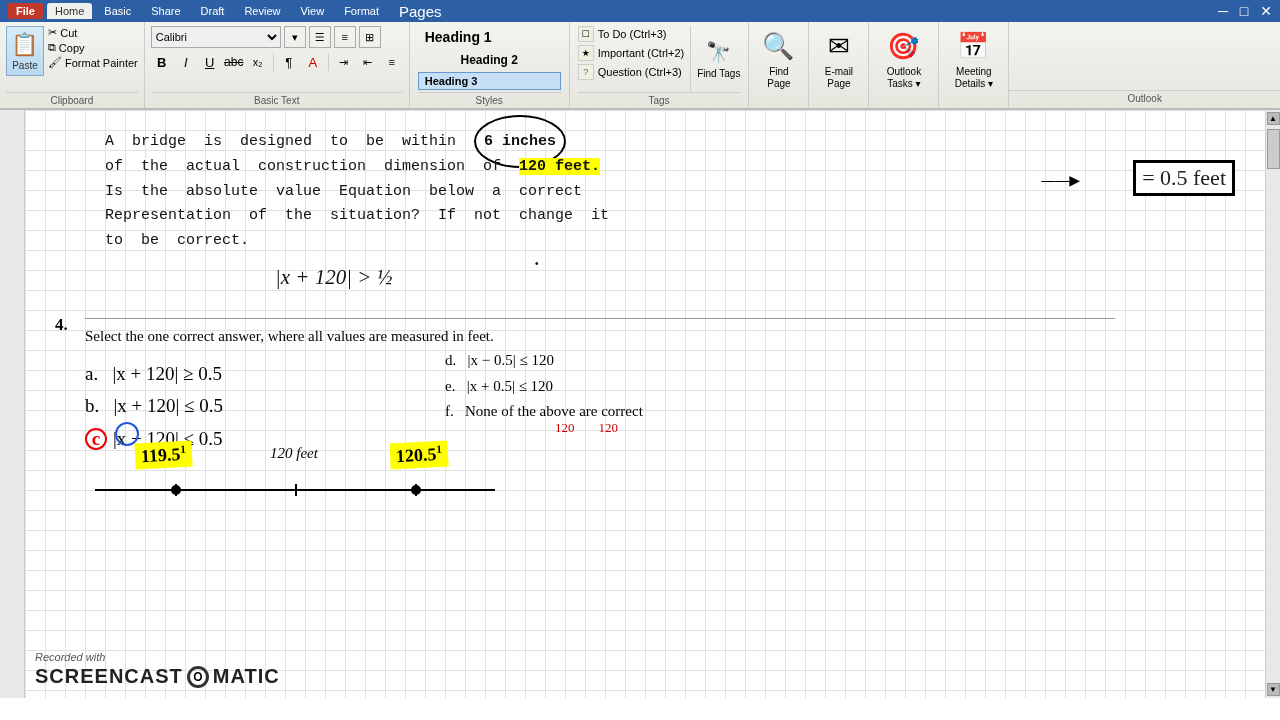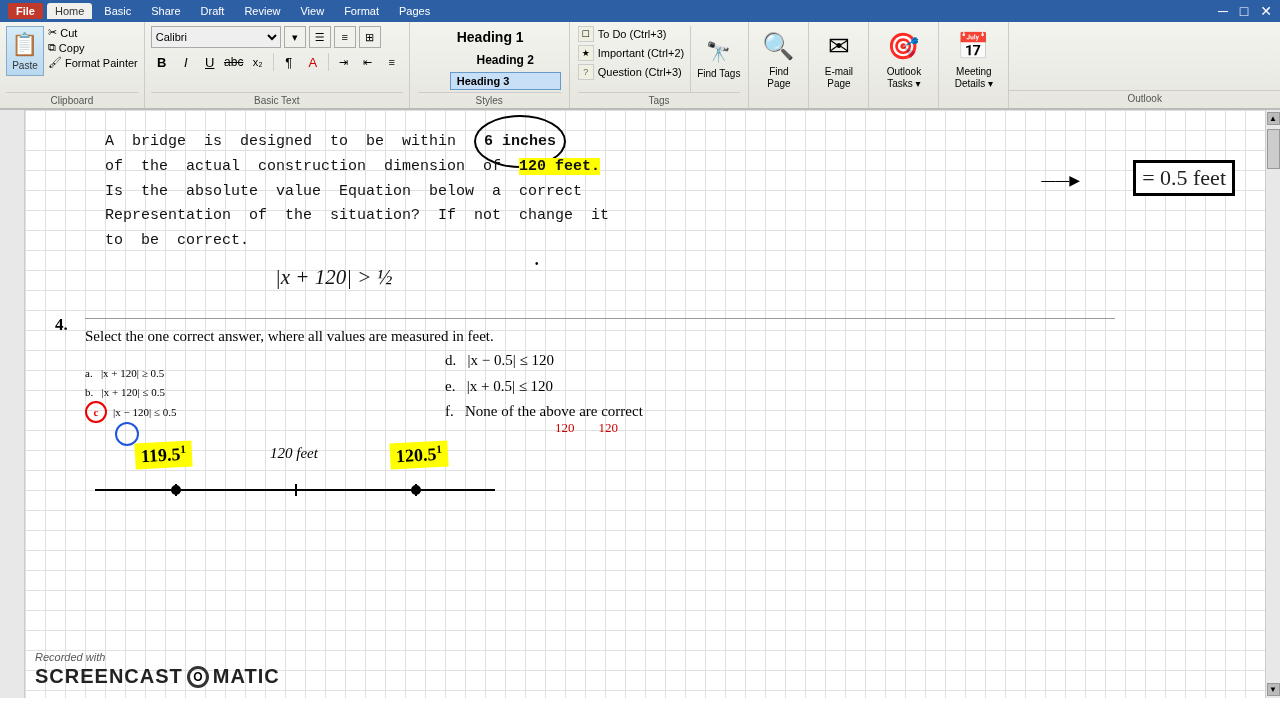--- a/index.html
+++ b/index.html
@@ -10,21 +10,21 @@
 
 <div style="width:100%; height:22px; background:#2d5fa5; display:flex; align-items:center; padding:0 8px; gap:4px;">
   <div style="background:#c0392b; color:#fff; font-size:11px; font-weight:bold; padding:2px 8px; border-radius:2px;">File</div>
   <div style="color:#fff; font-size:11px; padding:2px 8px; background:#f0f0ec; color:#333; border-radius:3px 3px 0 0;">Home</div>
   <div style="color:#fff; font-size:11px; padding:2px 8px;">Basic</div>
   <div style="color:#fff; font-size:11px; padding:2px 8px;">Share</div>
   <div style="color:#fff; font-size:11px; padding:2px 8px;">Draft</div>
   <div style="color:#fff; font-size:11px; padding:2px 8px;">Review</div>
   <div style="color:#fff; font-size:11px; padding:2px 8px;">View</div>
   <div style="color:#fff; font-size:11px; padding:2px 8px;">Format</div>
-  <div style="color:#fff; font-size:11px; padding:2px 8px;">Pages</div>
+  <div style="color:#fff; font-size:15px; padding:2px 8px;">Pages</div>
   <div style="flex:1;"></div>
   <div style="color:#fff; font-size:14px; cursor:pointer;">─</div>
   <div style="color:#fff; font-size:14px; cursor:pointer; margin-left:8px;">□</div>
   <div style="color:#fff; font-size:14px; cursor:pointer; margin-left:8px;">✕</div>
 </div>
 
 <div style="width:100%; height:88px; background:linear-gradient(to bottom, #f4f4ef, #e6e6df); border-bottom:2px solid #bbb; display:flex; align-items:stretch;">
 
   <div style="display:flex; flex-direction:column; justify-content:space-between; padding:4px 6px 2px 6px; border-right:1px solid #ccc; min-width:80px;">
     <div style="display:flex; flex:1; gap:4px; align-items:flex-start;">
@@ -72,21 +72,21 @@
         <div style="width:1px; height:18px; background:#ccc; margin:0 2px;"></div>
         <button style="width:22px; height:22px; border:1px solid transparent; background:transparent; cursor:pointer; font-size:11px;">⇥</button>
         <button style="width:22px; height:22px; border:1px solid transparent; background:transparent; cursor:pointer; font-size:11px;">⇤</button>
         <button style="width:22px; height:22px; border:1px solid transparent; background:transparent; cursor:pointer; font-size:11px;">≡</button>
       </div>
     </div>
     <div style="font-size:10px; color:#555; text-align:center; border-top:1px solid #ccc; padding-top:2px;">Basic Text</div>
   </div>
 
   <div style="display:flex; flex-direction:column; justify-content:space-between; padding:4px 8px 2px 8px; border-right:1px solid #ccc; min-width:160px;">
-    <div style="display:flex; flex-direction:column; gap:2px; flex:1;margin-left:32px;">
+    <div style="display:flex; flex-direction:column; gap:2px; flex:1;">
       <div style="font-size:14px; font-weight:bold; padding:2px 6px; cursor:pointer; border:1px solid transparent;">Heading 1</div>
       <div style="font-size:12px; font-weight:bold; padding:2px 6px; cursor:pointer; border:1px solid transparent;text-align:center;">Heading 2</div>
       <div style="font-size:11px; font-weight:bold; padding:2px 6px; cursor:pointer; border:1px solid #6699cc; background:#c8dff8;">Heading 3</div>
     </div>
     <div style="font-size:10px; color:#555; text-align:center; border-top:1px solid #ccc; padding-top:2px;">Styles</div>
   </div>
 
   <div style="display:flex; flex-direction:column; justify-content:space-between; padding:4px 8px 2px 8px; border-right:1px solid #ccc; min-width:175px;">
     <div style="display:flex; gap:6px; flex:1;">
       <div style="display:flex; flex-direction:column; gap:3px;">
@@ -170,21 +170,21 @@
     <div style="position:absolute; top:155px; left:250px; font-family:'Times New Roman', serif; font-size:21px; font-style:italic; color:#111;">|x + 120| &gt; ½</div>
 
     <div style="position:absolute; top:148px; left:510px; font-size:10px; color:#000;">•</div>
 
     <div style="position:absolute; top:205px; left:30px; font-family:'Times New Roman', serif; font-size:17px; font-weight:bold;">4.</div>
 
     <div style="position:absolute; top:208px; left:60px; right:150px; height:1px; background:#999;"></div>
 
     <div style="position:absolute; top:218px; left:60px; font-family:'Times New Roman', serif; font-size:15px;">Select the one correct answer, where all values are measured in feet.</div>
 
-    <div style="position:absolute; top:254px; left:60px; font-family:'Times New Roman', serif; font-size:11px; line-height:1.7;">
+    <div style="position:absolute; top:248px; left:60px; font-family:'Times New Roman', serif; font-size:19px; line-height:1.7;">
       <div>a. &nbsp;&nbsp;<span>|x + 120| ≥ 0.5</span></div>
       <div>b. &nbsp;&nbsp;<span>|x + 120| ≤ 0.5</span></div>
       <div style="display:flex; align-items:center; gap:4px;">
         <span style="border:2px solid #e00; border-radius:50%; width:22px; height:22px; display:inline-flex; align-items:center; justify-content:center; font-weight:bold; color:#e00; margin-right:2px;">c</span>
         <span>|x − 120| ≤ 0.5</span>
       </div>
     </div>
 
     <div style="position:absolute; top:238px; left:420px; font-family:'Times New Roman', serif; font-size:15px; line-height:1.7;">
       <div>d. &nbsp;&nbsp;<span>|x − 0.5| ≤ 120</span></div>

